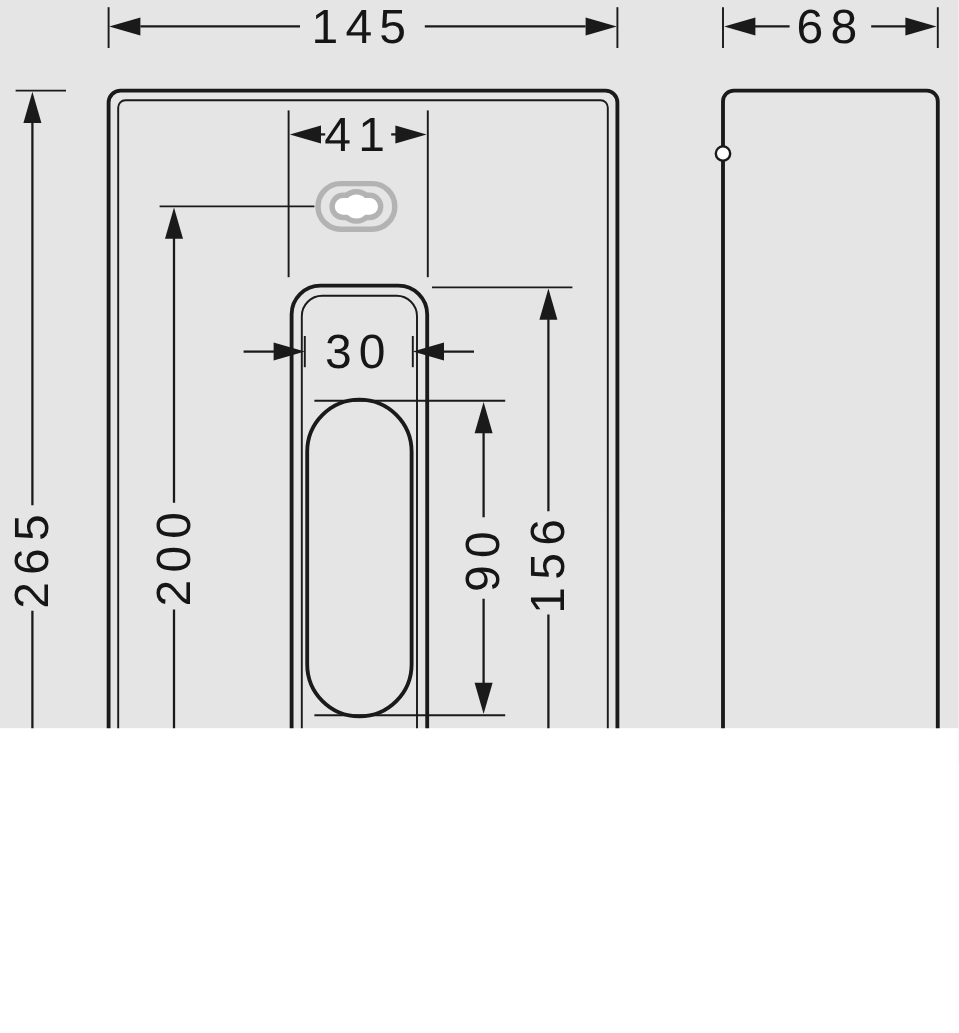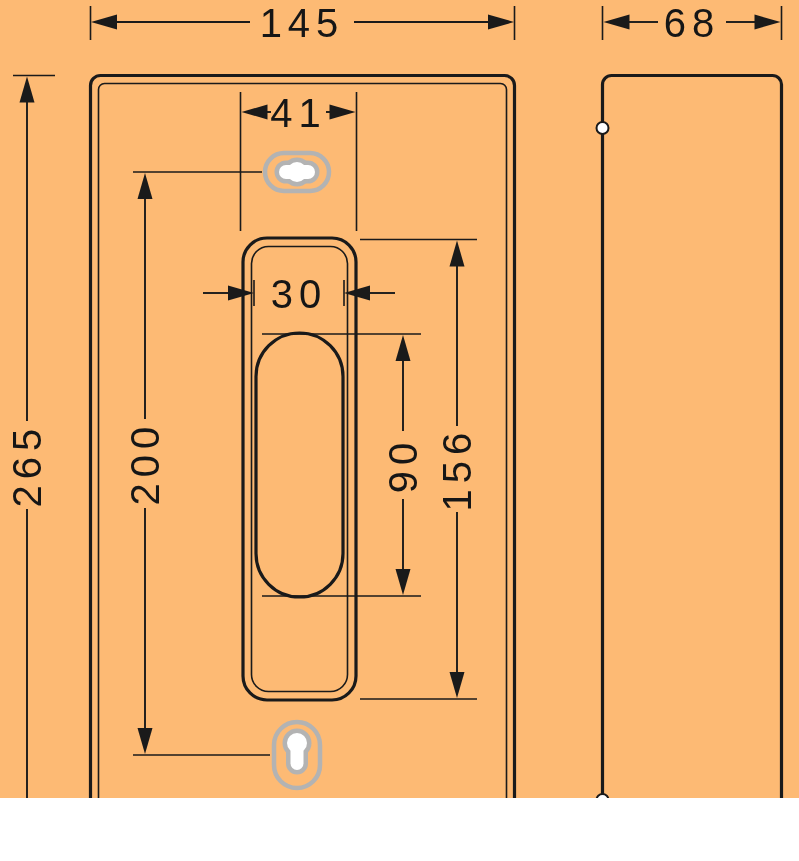--- a/index.html
+++ b/index.html
@@ -1,16 +1,16 @@
 <!DOCTYPE html>
 <html><head>
 <meta charset="utf-8">
 <style>
   html,body{margin:0;padding:0;background:#ffffff;}
-  .canvas{position:relative;width:799px;height:798px;background:#fdba74;overflow:hidden;}
+  .canvas{position:relative;width:799px;height:607px;background:#e5e5e5;overflow:hidden;}
   svg{display:block;}
   .outline{stroke:#1a1a1a;stroke-width:3.2;fill:none;}
   .thin{stroke:#1a1a1a;stroke-width:1.6;fill:none;}
   .dim{stroke:#1a1a1a;stroke-width:1.9;fill:none;}
   .arrow{fill:#1a1a1a;stroke:none;}
   .gray{stroke:#b3b3b3;fill:none;}
   .grayfill{fill:#ffffff;stroke:none;}
   .dim-text{
     font-family:"Liberation Sans","DejaVu Sans",sans-serif;
     font-size:40px;

